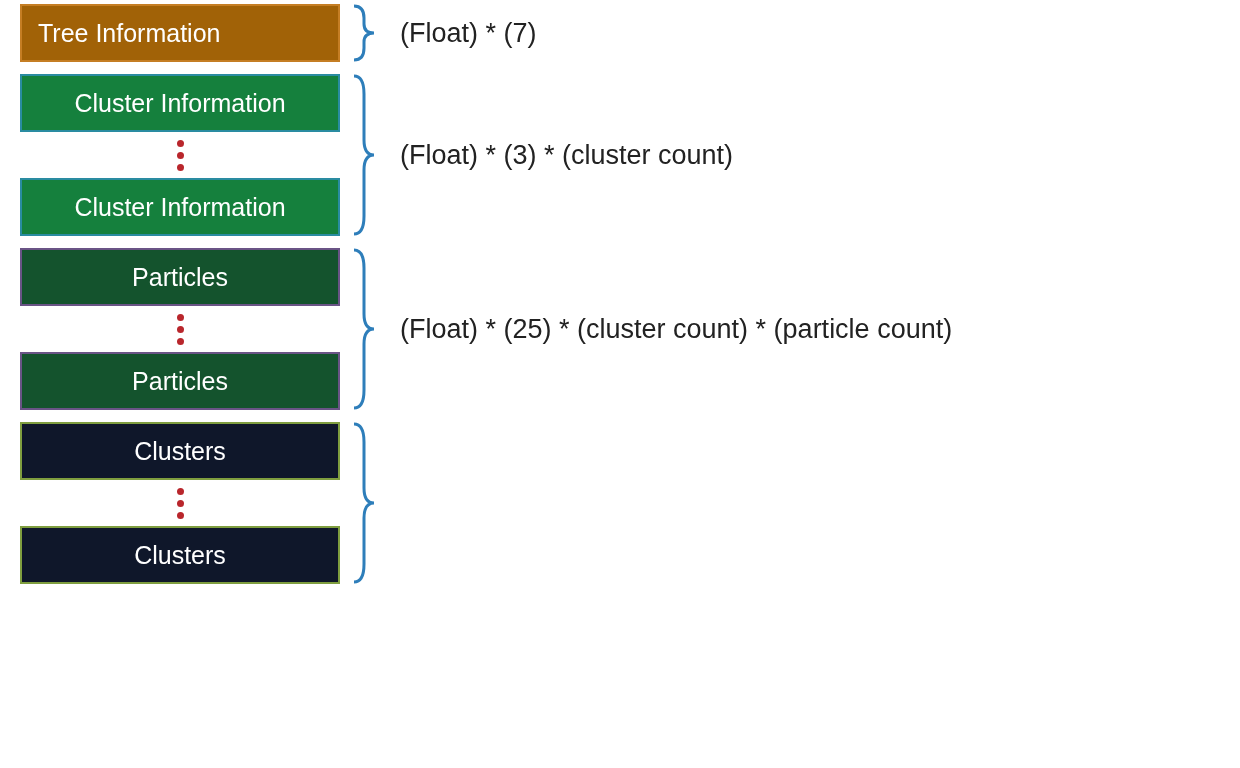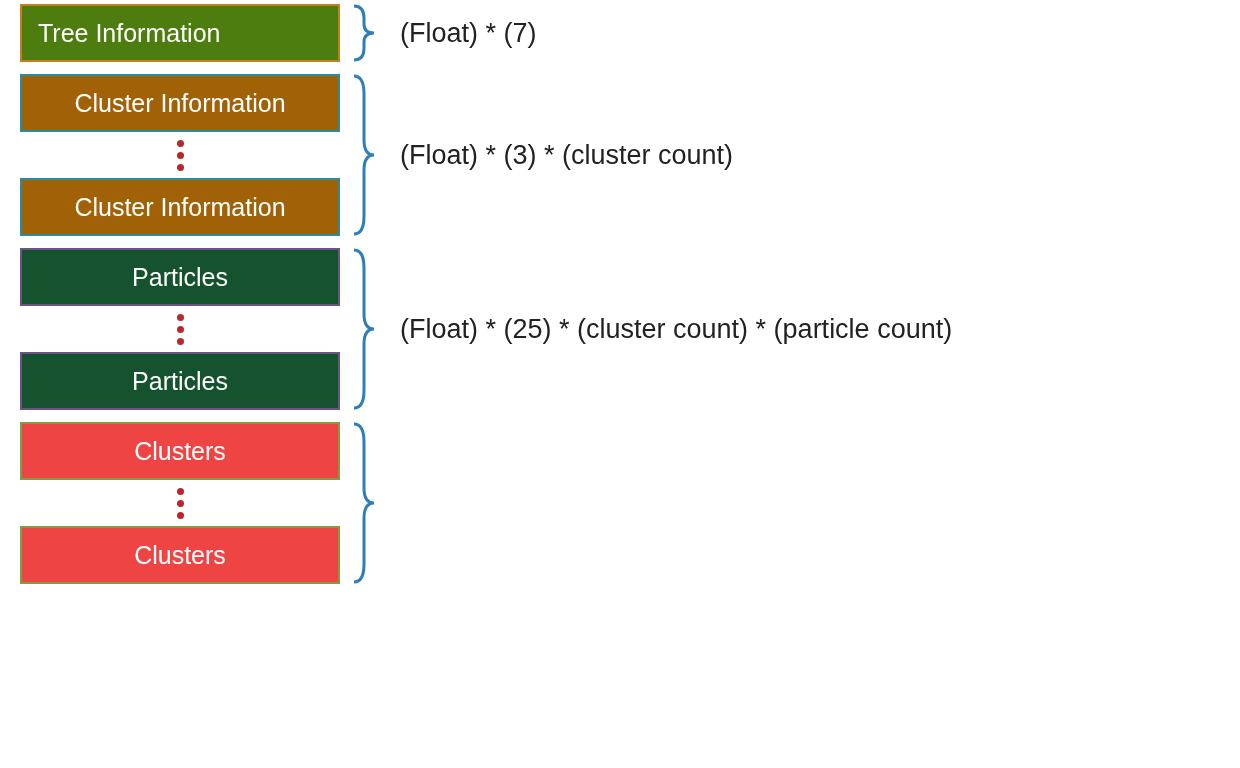--- a/index.html
+++ b/index.html
@@ -35,24 +35,24 @@
     height: 58px;
     display: flex;
     align-items: center;
     justify-content: center;
     color: #fff;
     font-size: 25px;
     border-width: 2px;
     border-style: solid;
   }
   .box.left-align { justify-content: flex-start; padding-left: 16px; }
-  .orange { background: #4d7c0f; border-color: #c57e24; }
-  .teal   { background: #a16207; border-color: #2a8ca1; }
+  .orange { background: #a16207; border-color: #c57e24; }
+  .teal   { background: #15803d; border-color: #2a8ca1; }
   .purple { background: #14532d; border-color: #6a5486; }
-  .green  { background: #ef4444; border-color: #7f9e3f; }
+  .green  { background: #0f172a; border-color: #7f9e3f; }
 
   .dots {
     display: flex;
     flex-direction: column;
     align-items: center;
     justify-content: center;
     height: 46px;
     gap: 5px;
   }
   .dots span {

